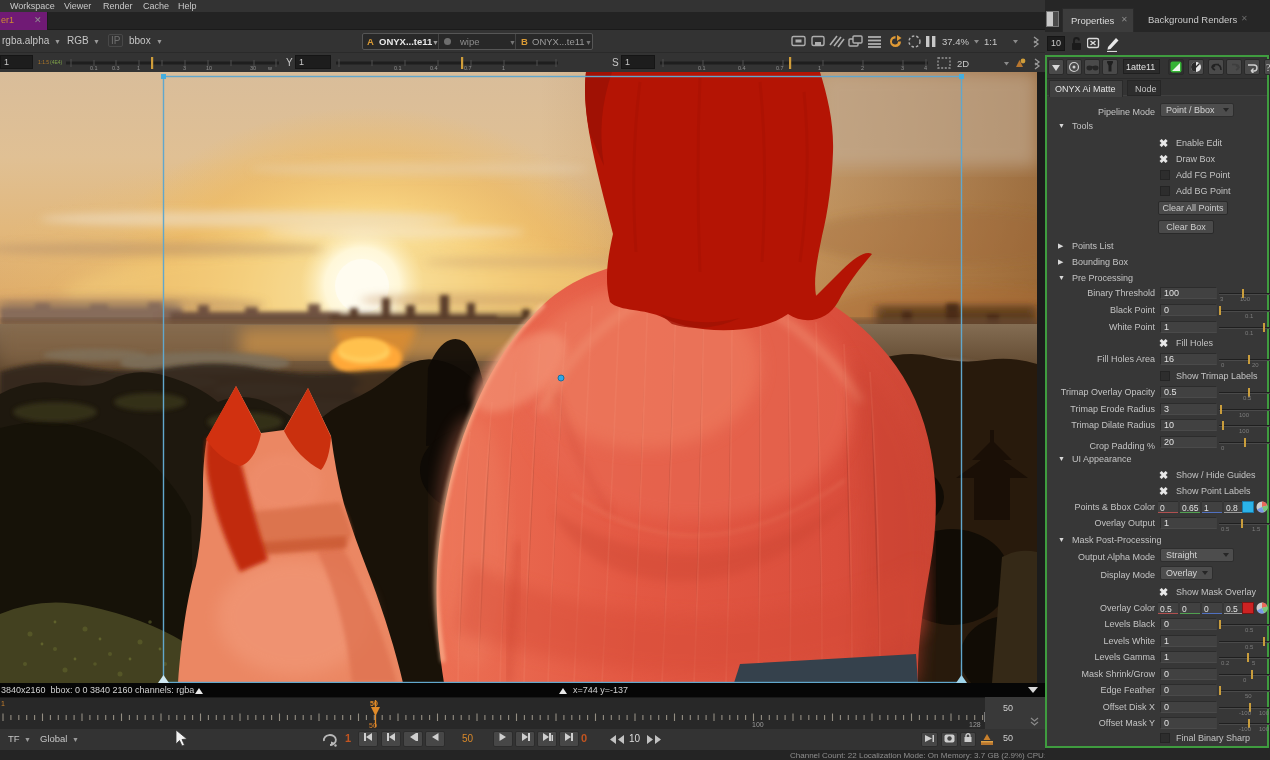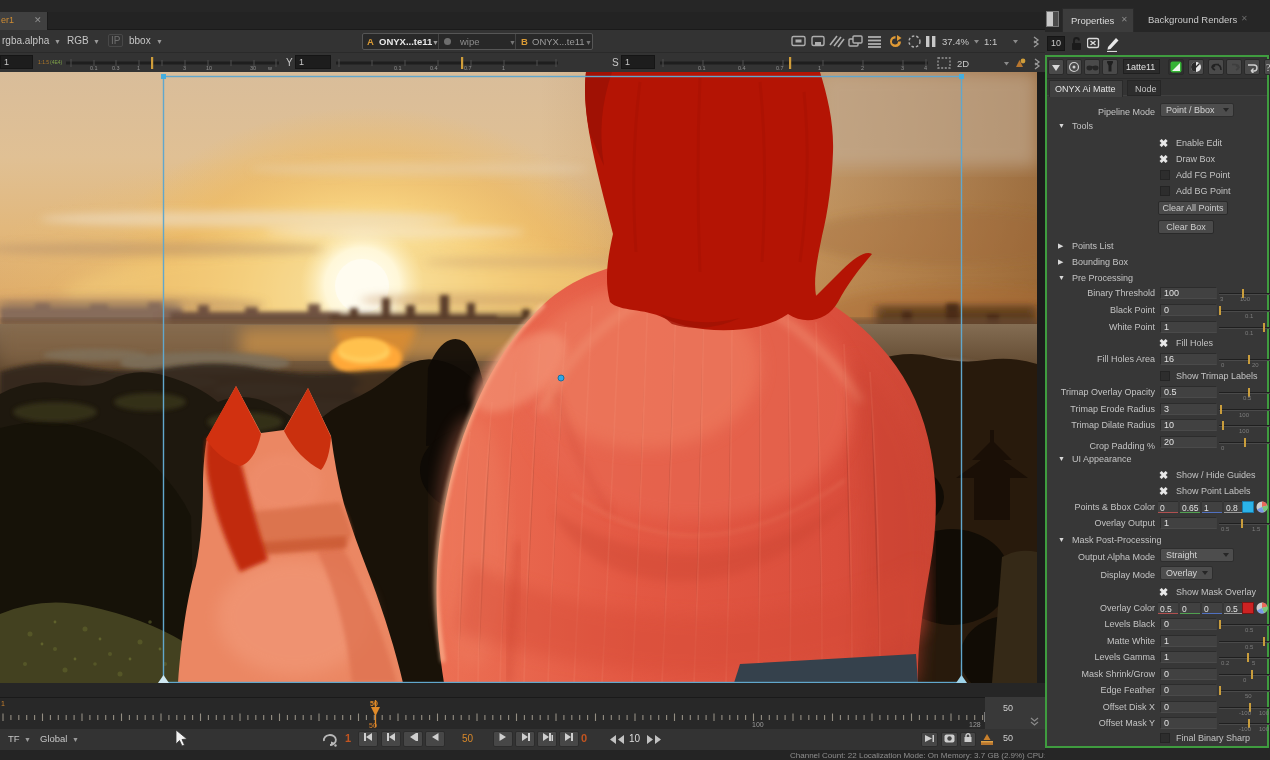--- a/index.html
+++ b/index.html
@@ -3,21 +3,21 @@
 <style>
 *{margin:0;padding:0;box-sizing:border-box;}
 html,body{width:1270px;height:760px;overflow:hidden;background:#262626;
   font-family:"Liberation Sans",sans-serif;-webkit-font-smoothing:antialiased;}
 .abs{position:absolute;}
 #stage{position:relative;width:1270px;height:760px;}
 
 #menubar{left:0;top:0;width:1270px;height:12px;background:#333333;color:#c9c9c9;font-size:9px;}
 #menubar span{position:absolute;top:1px;}
 #tabrow{left:0;top:12px;width:1270px;height:18px;background:#232323;border-bottom:1px solid #1a1a1a;}
-#vtab{left:0;top:0;width:48px;height:18px;background:#404040;border-right:1px solid #1b1b1b;}
+#vtab{left:0;top:0;width:48px;height:18px;background:#701a75;border-right:1px solid #1b1b1b;}
 #vtab .t{position:absolute;left:1px;top:3px;color:#cf8c33;font-size:9px;}
 #vtab .x{position:absolute;left:34px;top:3px;color:#8f8f8f;font-size:9px;}
 #row1{left:0;top:30px;width:1045px;height:22px;background:#333333;color:#c6c6c6;font-size:10px;}
 #row2{left:0;top:52px;width:1045px;height:20px;background:#333333;border-top:1px solid #2a2a2a;}
 .caret{display:inline-block;color:#9a9a9a;font-size:7px;vertical-align:1px;}
 .fldbox{position:absolute;background:#1d1d1d;border:1px solid #151515;color:#c8c8c8;font-size:9px;
   padding:1px 3px 0 3px;height:14px;}
 
 #viewer{left:0;top:72px;width:1037px;height:611px;background:#222;}
 #gutter{left:1037px;top:72px;width:8px;height:611px;background:#1c1c1c;}
@@ -52,20 +52,27 @@
 .ddn{position:absolute;background:#4d4d4d;border:1px solid #2e2e2e;border-radius:2px;color:#d4d4d4;
   font-size:9px;padding:1px 4px 0 5px;height:14px;}
 .ddn .c{position:absolute;right:4px;top:4px;width:0;height:0;border-left:3px solid transparent;
   border-right:3px solid transparent;border-top:4px solid #262626;}
 .minifld{position:absolute;width:20px;height:12px;background:#414141;color:#e2e2e2;font-size:8.5px;
   padding:1px 0 0 2px;border-top:1px solid #2c2c2c;}
 </style></head>
 <body>
 <div id="stage">
 
+  <div class="abs" id="menubar">
+    <span style="left:10px">Workspace</span>
+      <span style="left:64px">Viewer</span>
+    <span style="left:103px">Render</span>
+      <span style="left:143px">Cache</span>
+    <span style="left:178px">Help</span>
+  </div>
 
   <div class="abs" id="tabrow">
       <div id="vtab">
         <span class="t">er1</span>
         <span class="x">✕</span>
       </div>
     </div>
 
   <div class="abs" id="row1">
     <span class="abs" style="left:2px;top:5px">rgba.alpha</span>
@@ -446,20 +453,27 @@
     <rect x="163.5" y="4.5" width="798" height="606" fill="none" stroke="#61a7cc" stroke-width="1.4"></rect>
     <rect x="161" y="2" width="5" height="5" fill="#45aede"></rect>
     <rect x="959" y="2" width="5" height="5" fill="#45aede"></rect>
     <path d="M158 611 l11 0 -5.5 -8 Z" fill="#cfe8f2"></path>
     <path d="M956 611 l11 0 -5.5 -8 Z" fill="#9fd4ea"></path>
     <circle cx="561" cy="306" r="3" fill="#2fa7e8" stroke="#1a6fa0" stroke-width="1"></circle>
   </svg>
   </div>
   <div class="abs" id="gutter"></div>
 
+  <div class="abs" id="infobar">
+    <span class="abs" style="left:1px;top:2px">3840x2160&nbsp; bbox: 0 0 3840 2160 channels: rgba</span>
+    <span class="abs" style="left:573px;top:2px">x=744 y=-137</span>
+    <span class="abs" style="left:195px;top:5px;width:0;height:0;border-left:4px solid transparent;border-right:4px solid transparent;border-bottom:6px solid #e8e8e8"></span>
+    <span class="abs" style="left:559px;top:5px;width:0;height:0;border-left:4px solid transparent;border-right:4px solid transparent;border-bottom:6px solid #e8e8e8"></span>
+    <span class="abs" style="left:1028px;top:4px;width:0;height:0;border-left:5px solid transparent;border-right:5px solid transparent;border-top:6px solid #d8d8d8"></span>
+  </div>
 
   <div class="abs" id="ruler">
     <svg width="985" height="32" viewBox="0 0 985 32">
       <text x="1" y="8" fill="#c9812d" font-size="7" font-family="Liberation Sans">1</text>
       <g stroke="#938d82" stroke-width="1.1">
         <line x1="3.0" y1="15.5" x2="3.0" y2="23"></line>
         <line x1="10.9" y1="17" x2="10.9" y2="22"></line>
         <line x1="18.8" y1="17" x2="18.8" y2="22"></line>
         <line x1="26.7" y1="17" x2="26.7" y2="22"></line>
         <line x1="34.6" y1="17" x2="34.6" y2="22"></line>
@@ -871,21 +885,21 @@
           <path d="M6 6 L6 0.5 A5.5 5.5 0 0 1 11.3 4.5 Z" fill="#e86a5a"></path>
           <path d="M6 6 L11.3 4.5 A5.5 5.5 0 0 1 8 11 Z" fill="#7ac87a"></path>
           <path d="M6 6 L8 11 A5.5 5.5 0 0 1 1 8.5 Z" fill="#7a9ae8"></path>
         </svg>
       <div class="nlabel" style="top:562px">Levels Black</div>
         <div class="nfld" style="top:561px">0</div>
       <div class="sld" style="top:567px">
           <span class="mk" style="left:0px"></span>
           <span class="tnum" style="left:26px">0.5</span>
         </div>
-      <div class="nlabel" style="top:579px">Matte White</div>
+      <div class="nlabel" style="top:579px">Levels White</div>
         <div class="nfld" style="top:578px">1</div>
       <div class="sld" style="top:584px">
           <span class="mk" style="left:44px"></span>
           <span class="tnum" style="left:26px">0.5</span>
         </div>
       <div class="nlabel" style="top:595px">Levels Gamma</div>
         <div class="nfld" style="top:594px">1</div>
       <div class="sld" style="top:600px">
           <span class="mk" style="left:28px"></span>
           <span class="tnum" style="left:2px">0.2</span>

